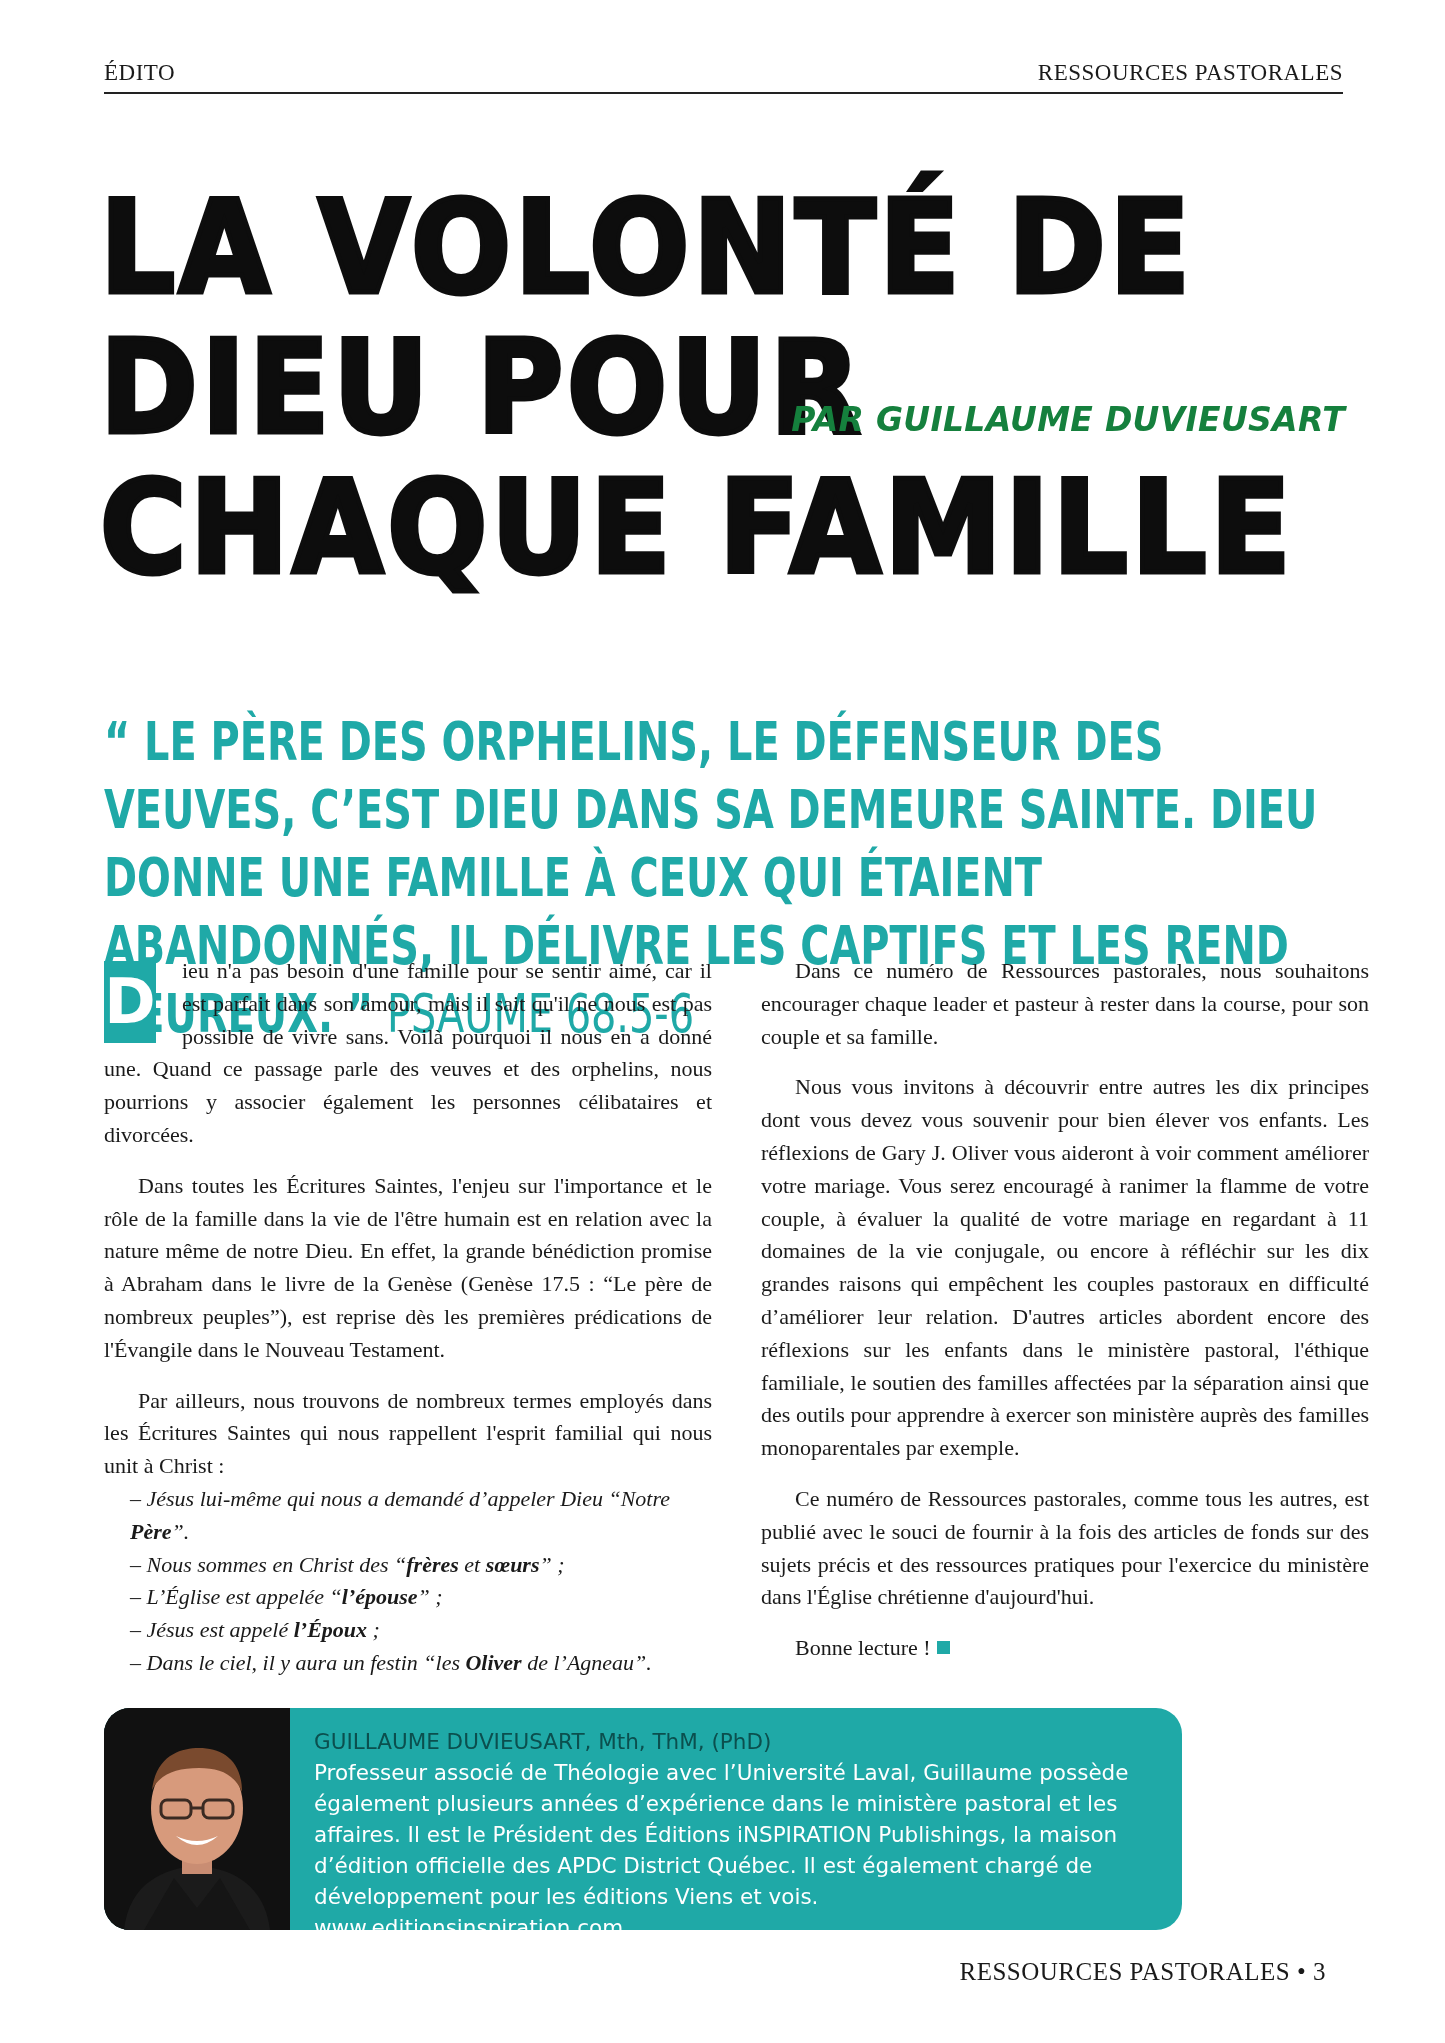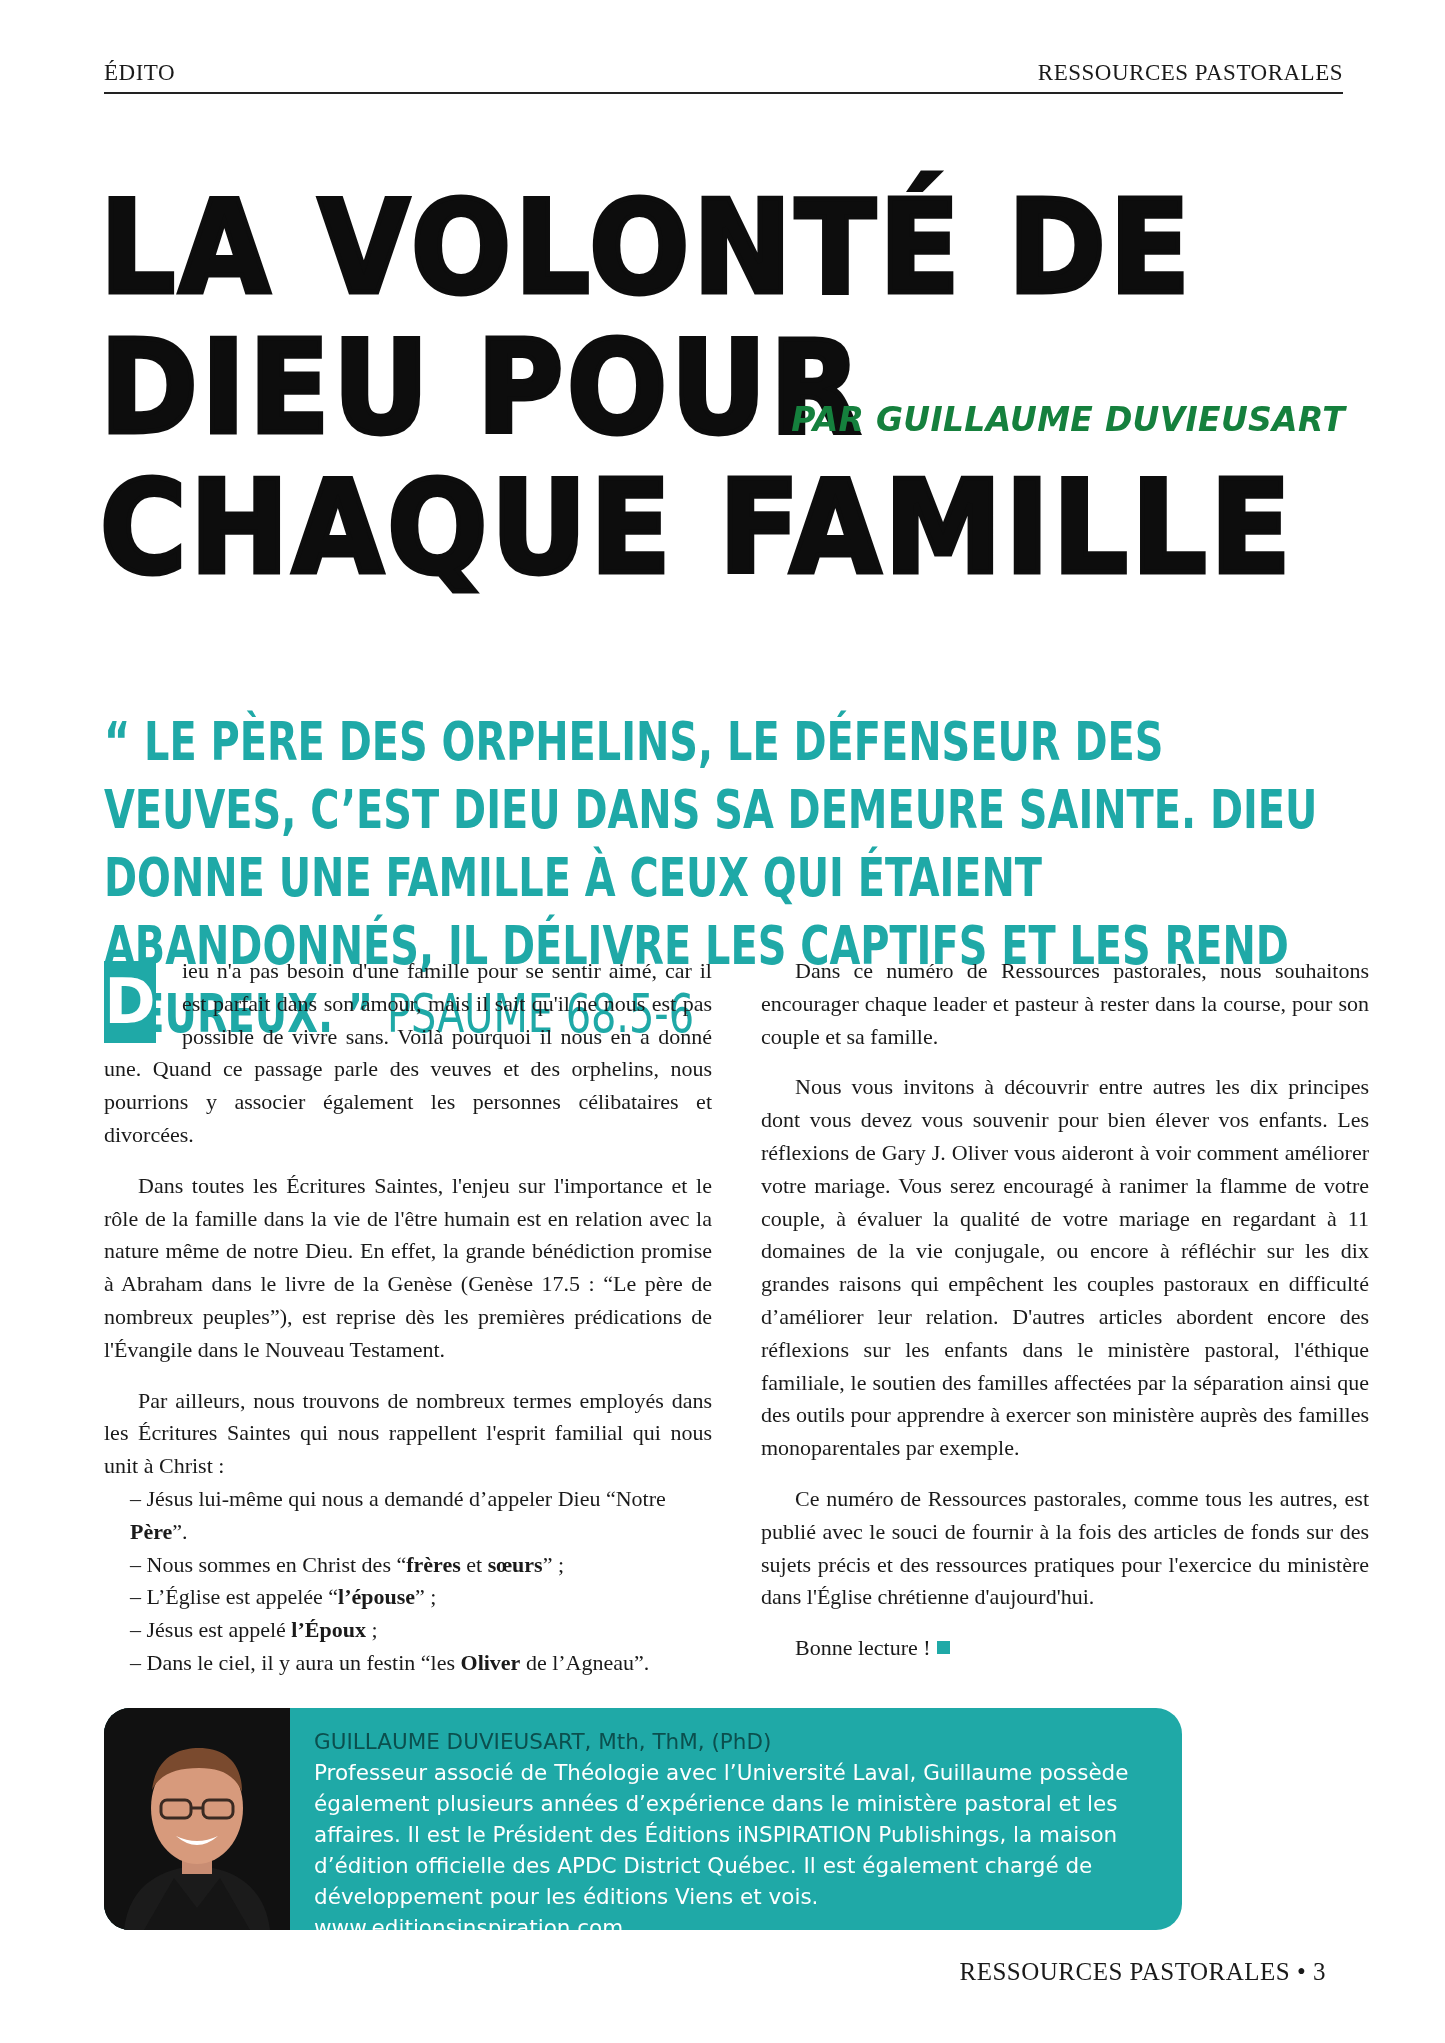--- a/index.html
+++ b/index.html
@@ -11,21 +11,21 @@
   .title div { white-space: nowrap; }
   .byline { position: absolute; right: 100px; top: 400px; font-family: "DejaVu Sans", sans-serif; font-style: italic; font-weight: bold; font-size: 33px; color: #15803d; letter-spacing: 0.3px; }
   .quote { position: absolute; left: 104px; top: 708px; width: 1260px; font-family: "DejaVu Sans Condensed", "DejaVu Sans", sans-serif; font-weight: bold; font-size: 54px; line-height: 68px; color: #1fa9a7; transform: scaleX(0.82); transform-origin: left top; width: 1540px; }
   .quote .ref { font-weight: normal; }
   .col { position: absolute; top: 955px; width: 608px; font-family: "Liberation Serif", serif; font-size: 22px; line-height: 32.8px; color: #1a1a1a; text-align: justify; }
   .col.left { left: 104px; }
   .col.right { left: 740px; margin-left: 21px; }
   .col p { margin: 0 0 18px 0; text-indent: 34px; }
   .col p.first { text-indent: 0; }
   .dropcap { float: left; width: 52px; height: 82px; background: #1fa9a7; color: #ffffff; font-family: "DejaVu Sans", sans-serif; font-weight: 900; font-size: 62px; line-height: 82px; text-align: center; margin: 6px 26px 0 0; }
-  .col ul { list-style: none; margin: 0; padding: 0; }
+  .col ul { list-style: none; margin: 0; padding: 0; font-style: italic; }
   .col li { padding-left: 26px; text-align: left; }
   .endmark { display: inline-block; width: 13px; height: 13px; background: #1fa9a7; margin-left: 6px; vertical-align: 1px; }
   .bio { position: absolute; left: 104px; top: 1708px; width: 1078px; height: 222px; border-radius: 26px; background: #1fa9a7; overflow: hidden; }
   .bio .photo { position: absolute; left: 0; top: 0; width: 186px; height: 222px; background: #0f0f0f; }
   .bio .text { position: absolute; left: 210px; top: 18px; right: 18px; font-family: "DejaVu Sans", sans-serif; font-size: 21.5px; line-height: 31px; color: #ffffff; }
   .bio .name { color: #0b4f4e; }
   .footer { position: absolute; right: 119px; top: 1958px; font-family: "Liberation Serif", serif; font-size: 25px; letter-spacing: 0.5px; }
 </style>
 </head>
 <body>

